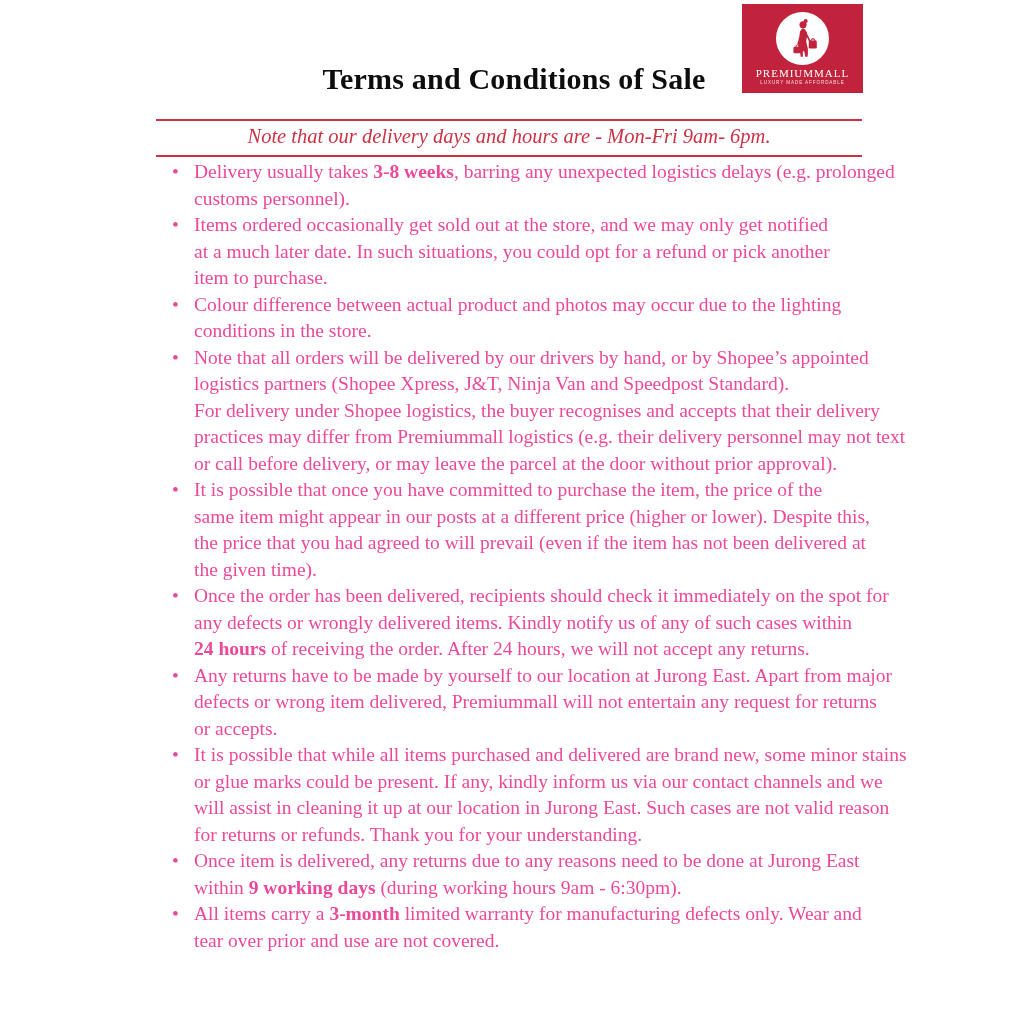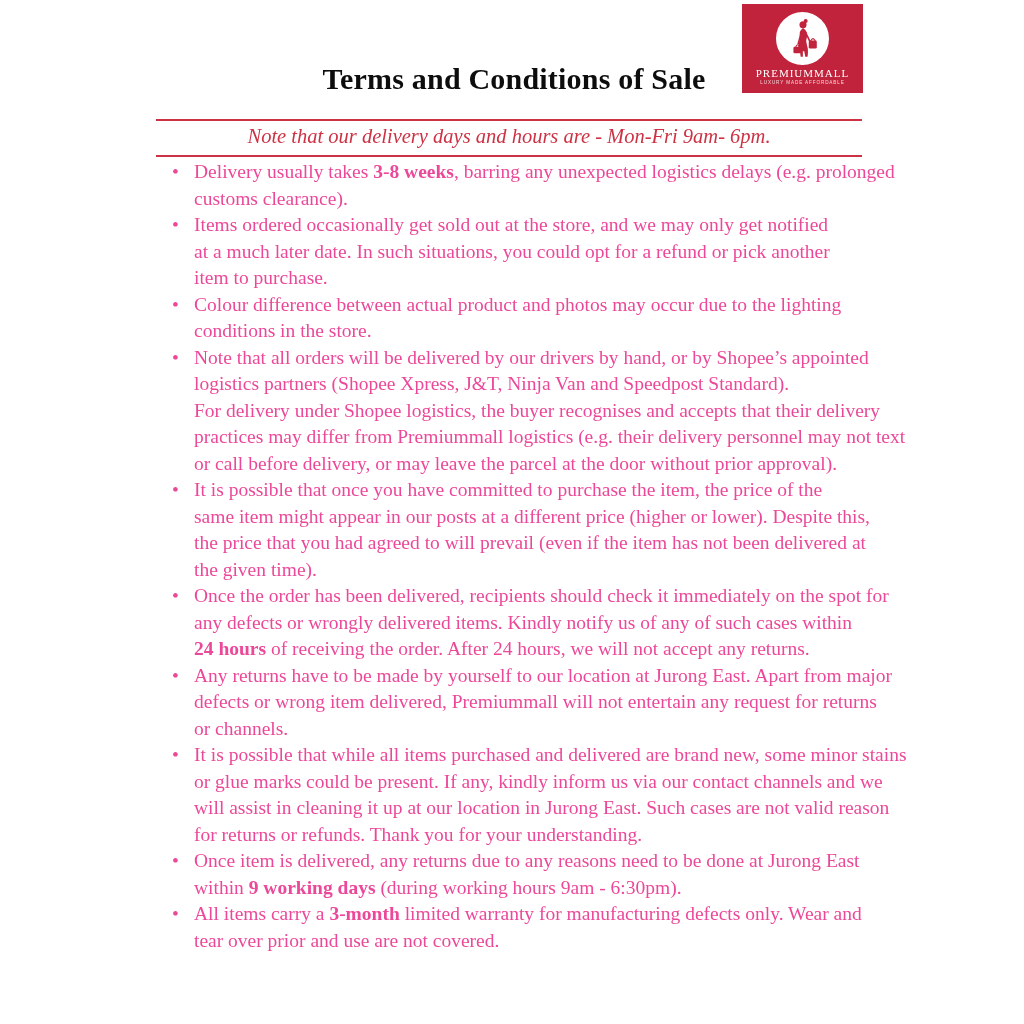--- a/index.html
+++ b/index.html
@@ -90,25 +90,25 @@
     <div class="logo-tagline">LUXURY MADE AFFORDABLE</div>
   </div>
 
   <h1 class="title">Terms and Conditions of Sale</h1>
 
   <div class="notice">
     <span>Note that our delivery days and hours are - Mon-Fri 9am- 6pm.</span>
   </div>
 
   <ul class="terms">
-      <li><span>Delivery usually takes </span><b>3-8 weeks</b><span>, barring any unexpected logistics delays (e.g. prolonged</span><br><span>customs clearance).</span></li>
+      <li><span>Delivery usually takes </span><b>3-8 weeks</b><span>, barring any unexpected logistics delays (e.g. prolonged</span><br><span>customs personnel).</span></li>
       <li><span>Items ordered occasionally get sold out at the store, and we may only get notified</span><br><span>at a much later date. In such situations, you could opt for a refund or pick another</span><br><span>item to purchase.</span></li>
       <li><span>Colour difference between actual product and photos may occur due to the lighting</span><br><span>conditions in the store.</span></li>
       <li><span>Note that all orders will be delivered by our drivers by hand, or by Shopee’s appointed</span><br><span>logistics partners (Shopee Xpress, J&amp;T, Ninja Van and Speedpost Standard).</span><br><span>For delivery under Shopee logistics, the buyer recognises and accepts that their delivery</span><br><span>practices may differ from Premiummall logistics (e.g. their delivery personnel may not text</span><br><span>or call before delivery, or may leave the parcel at the door without prior approval).</span></li>
       <li><span>It is possible that once you have committed to purchase the item, the price of the</span><br><span>same item might appear in our posts at a different price (higher or lower). Despite this,</span><br><span>the price that you had agreed to will prevail (even if the item has not been delivered at</span><br><span>the given time).</span></li>
       <li><span>Once the order has been delivered, recipients should check it immediately on the spot for</span><br><span>any defects or wrongly delivered items. Kindly notify us of any of such cases within</span><br><b>24 hours</b><span> of receiving the order. After 24 hours, we will not accept any returns.</span></li>
-      <li><span>Any returns have to be made by yourself to our location at Jurong East. Apart from major</span><br><span>defects or wrong item delivered, Premiummall will not entertain any request for returns</span><br><span>or channels.</span></li>
+      <li><span>Any returns have to be made by yourself to our location at Jurong East. Apart from major</span><br><span>defects or wrong item delivered, Premiummall will not entertain any request for returns</span><br><span>or accepts.</span></li>
       <li><span>It is possible that while all items purchased and delivered are brand new, some minor stains</span><br><span>or glue marks could be present. If any, kindly inform us via our contact channels and we</span><br><span>will assist in cleaning it up at our location in Jurong East. Such cases are not valid reason</span><br><span>for returns or refunds. Thank you for your understanding.</span></li>
       <li><span>Once item is delivered, any returns due to any reasons need to be done at Jurong East</span><br><span>within </span><b>9 working days</b><span> (during working hours 9am - 6:30pm).</span></li>
       <li><span>All items carry a </span><b>3-month</b><span> limited warranty for manufacturing defects only. Wear and</span><br><span>tear over prior and use are not covered.</span></li>
     </ul>
 
 </div>
 
 </body></html>

